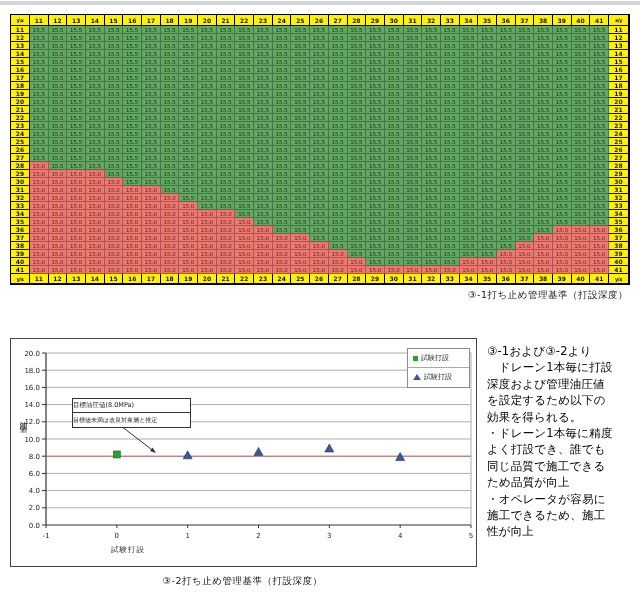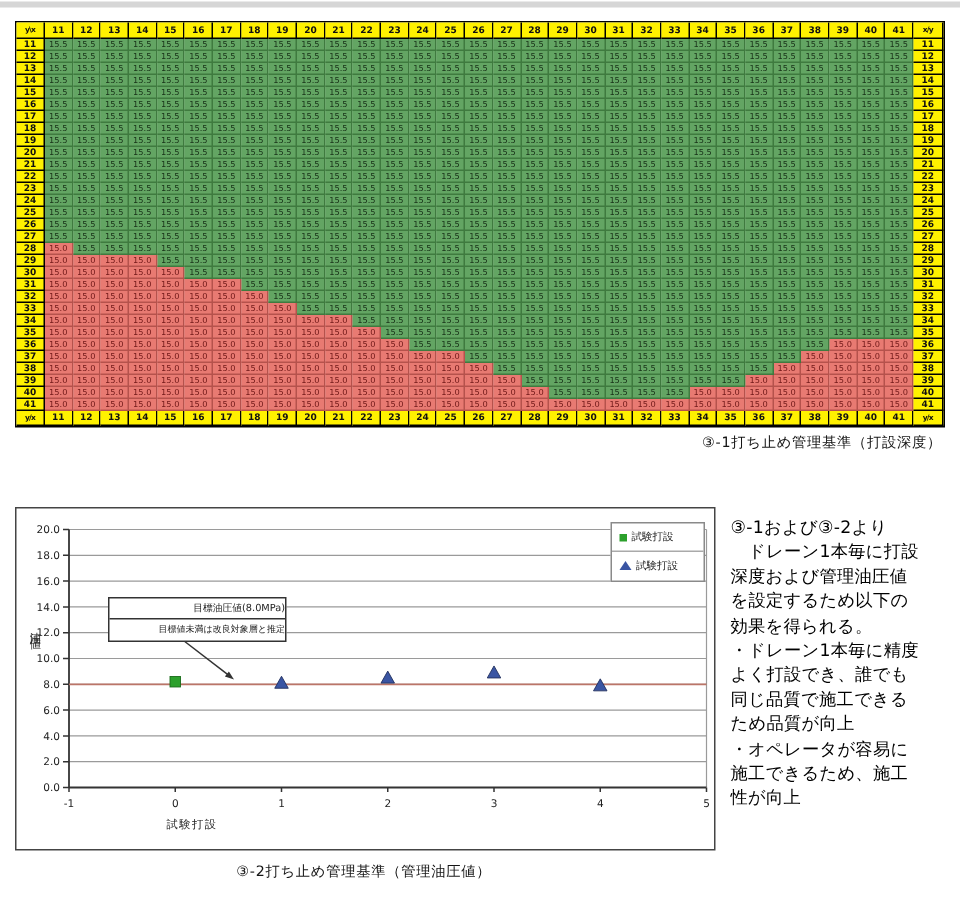--- a/index.html
+++ b/index.html
@@ -60,21 +60,21 @@
   .legend-row{height:18px;display:flex;align-items:center;padding-left:5px;}
   .legend-row:first-child{border-bottom:1px solid #aaa;}
   .mk-square{width:5px;height:5px;background:var(--series1);display:inline-block;margin-right:3px;}
   .mk-tri{
     width:0;height:0;display:inline-block;margin-right:3px;
     border-left:4px solid transparent;border-right:4px solid transparent;
     border-bottom:6px solid var(--series2);
   }
   .annot{
     position:absolute;left:61px;top:59px;width:117px;height:28px;
-    border:1px solid #333;background:#fff;font-size:6.5px;color:#222;text-align:right;
+    border:1px solid #333;background:#fff;font-size:6.5px;color:#222;text-align:left;
   }
   .annot .a1{height:13px;line-height:13px;border-bottom:1px solid #333;}
   .annot .a2{height:13px;line-height:14px;font-size:6px;}
 
   .caption2{
     position:absolute;left:10px;top:575px;width:465px;text-align:center;
     font-size:9.5px;letter-spacing:0.5px;color:#151515;
   }
 
   
@@ -1254,21 +1254,21 @@
       <span class="mk-tri"></span>
       <span>試験打設</span>
     </div>
   </div>
   <div class="annot">
     <div class="a1">目標油圧値(8.0MPa)</div>
     <div class="a2">目標値未満は改良対象層と推定</div>
   </div>
 </div>
 
-<div class="caption2">③-2打ち止め管理基準（管理油圧値）</div>
+<div class="caption2">③-2打ち止め管理基準（打設深度）</div>
 
 <div class="side-text">③-1および③-2より
 　ドレーン1本毎に打設
 深度および管理油圧値
 を設定するため以下の
 効果を得られる。
 ・ドレーン1本毎に精度
 よく打設でき、誰でも
 同じ品質で施工できる
 ため品質が向上

